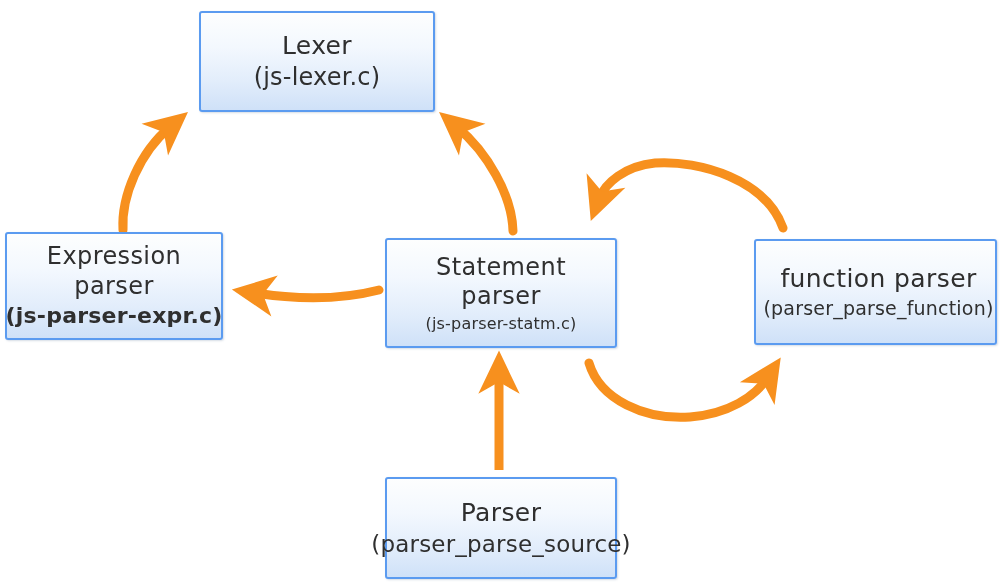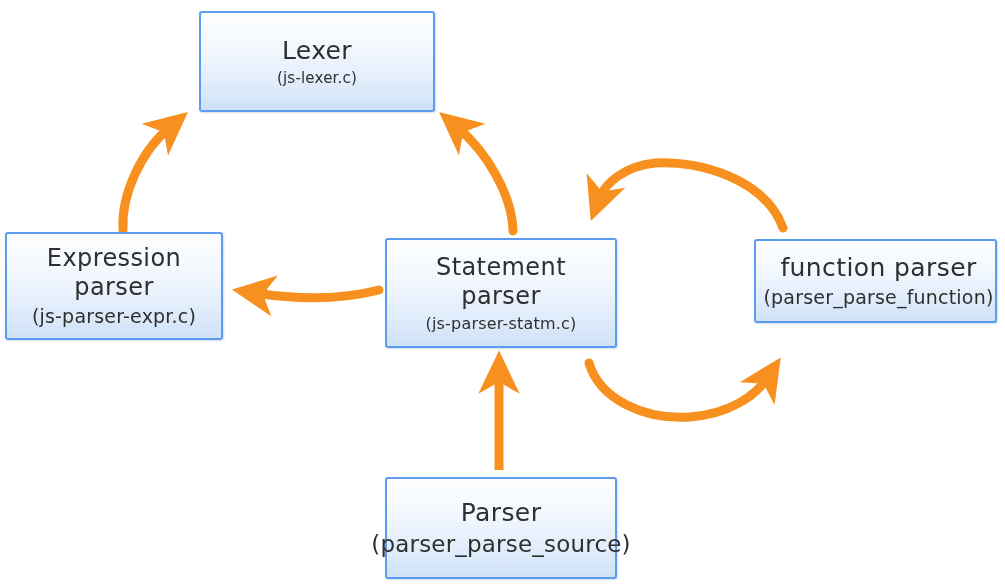--- a/index.html
+++ b/index.html
@@ -40,36 +40,36 @@
     color: #2f2f2f;
     line-height: 1.22;
     padding: 2px 6px;
   }
   .node-title {
     font-size: 25px;
     letter-spacing: 0.4px;
     white-space: nowrap;
   }
   .node-sub {
-    font-size: 15px;
+    font-size: 24px;
     letter-spacing: 0.2px;
     white-space: nowrap;
     margin-top: 2px;
   }
   
   #node-lexer       { left: 199px; top: 11px;  width: 236px; height: 101px; }
   #node-expression  { left: 5px;   top: 232px; width: 218px; height: 108px; }
   #node-statement   { left: 385px; top: 238px; width: 232px; height: 110px; }
-  #node-function    { left: 754px; top: 239px; width: 243px; height: 84px; padding-left: 12px; }
+  #node-function    { left: 754px; top: 239px; width: 243px; height: 106px; padding-left: 12px; }
   #node-parser      { left: 385px; top: 477px; width: 232px; height: 102px; }
 
   #node-function .node-title { font-size: 25px; }
   #node-function .node-sub   { font-size: 19px; }
   #node-expression .node-title { font-size: 24px; }
-  #node-expression .node-sub { font-size: 19px; }
+  #node-expression .node-sub { font-size: 22px; font-weight: bold; }
   #node-statement .node-title { font-size: 24px; }
   #node-statement .node-sub { font-size: 16px; }
   #node-parser .node-sub { font-size: 23px; }
 </style>
 </head>
 <body>
 
 <div id="diagram-canvas">
 
   <svg id="arrow-layer" viewBox="0 0 1005 584" width="1005" height="584" xmlns="http://www.w3.org/2000/svg">

